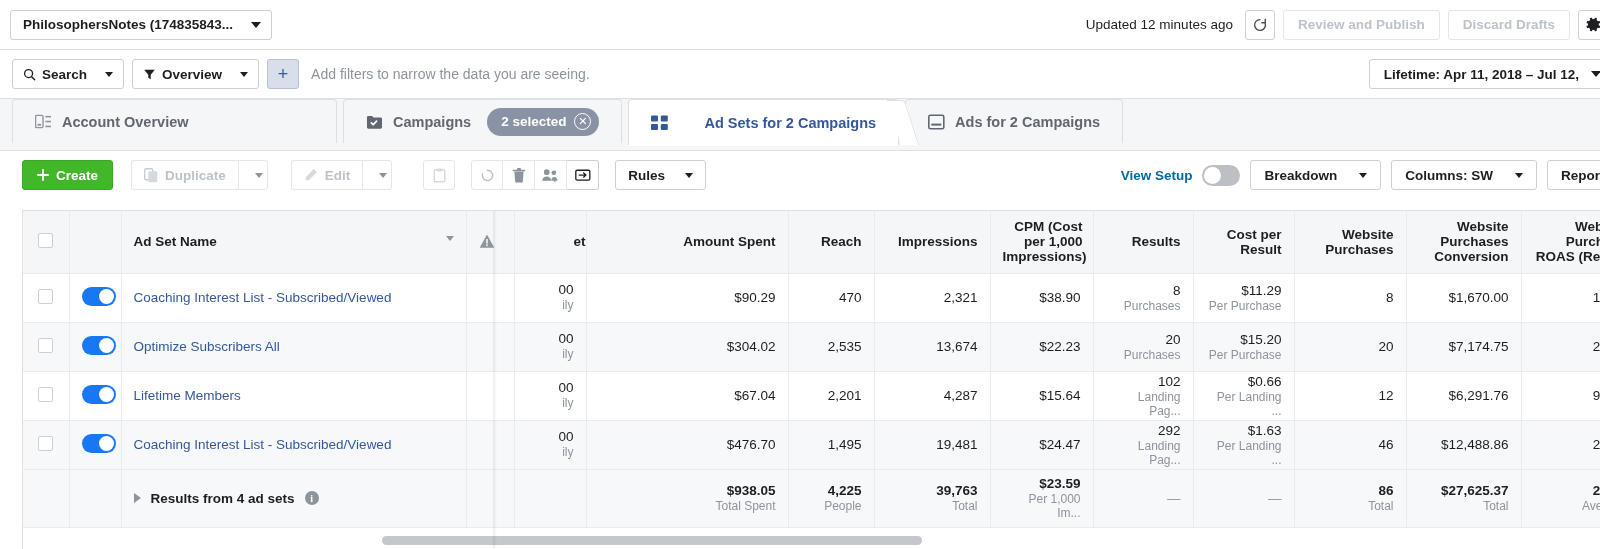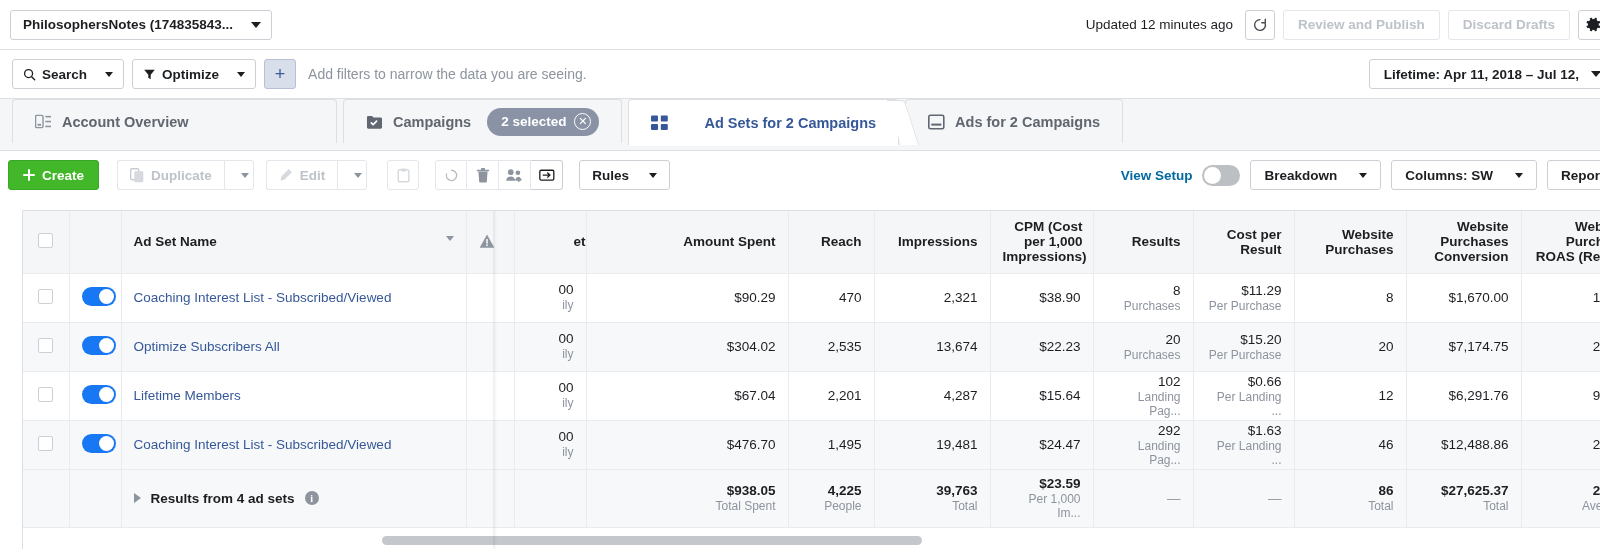--- a/index.html
+++ b/index.html
@@ -166,32 +166,32 @@
     border: 1.5px solid #fff;
     display:flex; align-items:center; justify-content:center;
     font-size: 11px; line-height: 1; cursor: pointer;
     font-weight: normal;
   }
 
   
   .actionbar {
     height: 48px; width: 100%;
     display: flex; align-items: center;
-    padding: 0 14px 0 8px;
+    padding: 0 14px 0 22px;
     background: #fff;
   }
   .create-btn {
     height: 30px; background: #42b72a; border: 1px solid #3aa625;
     border-radius: 3px; color: #fff;
     display: flex; align-items: center; gap: 7px;
     padding: 0 14px; font-size: 13.5px; font-weight: bold;
     cursor: pointer; margin-right: 18px;
   }
   .split {
-    display: flex; align-items: flex-start; margin-right: 12px;
+    display: flex; align-items: flex-start; margin-right: 23px;
   }
   .split .main {
     height: 30px; border: 1px solid #e4e6eb; border-right: none;
     border-radius: 3px 0 0 3px; background: #fff;
     display: flex; align-items: center; gap: 7px;
     padding: 0 12px; font-size: 13.5px; font-weight: bold; color: #bec3c9;
   }
   .split .arrow {
     height: 30px; width: 30px;
     border: 1px solid #e4e6eb; border-radius: 0 3px 3px 0; background: #fff;
@@ -346,21 +346,21 @@
       </span>
       <span>Search</span>
       <span class="caret sm"></span>
     </div>
     <div class="pill-btn">
       <span>
         <svg width="13" height="13" viewBox="0 0 14 14">
             <path d="M1.3 2h11.4L8.3 7.3V12L5.7 10.4V7.3z" fill="#1c1e21"></path>
           </svg>
       </span>
-      <span>Optimize</span>
+      <span>Overview</span>
       <span class="caret sm"></span>
     </div>
     <div class="plus-btn">
       <span>+</span>
     </div>
     <span class="filter-hint">Add filters to narrow the data you are seeing.</span>
     <div class="daterange">
       <span>Lifetime: Apr 11, 2018 – Jul 12,</span>
       <span class="caret"></span>
     </div>

